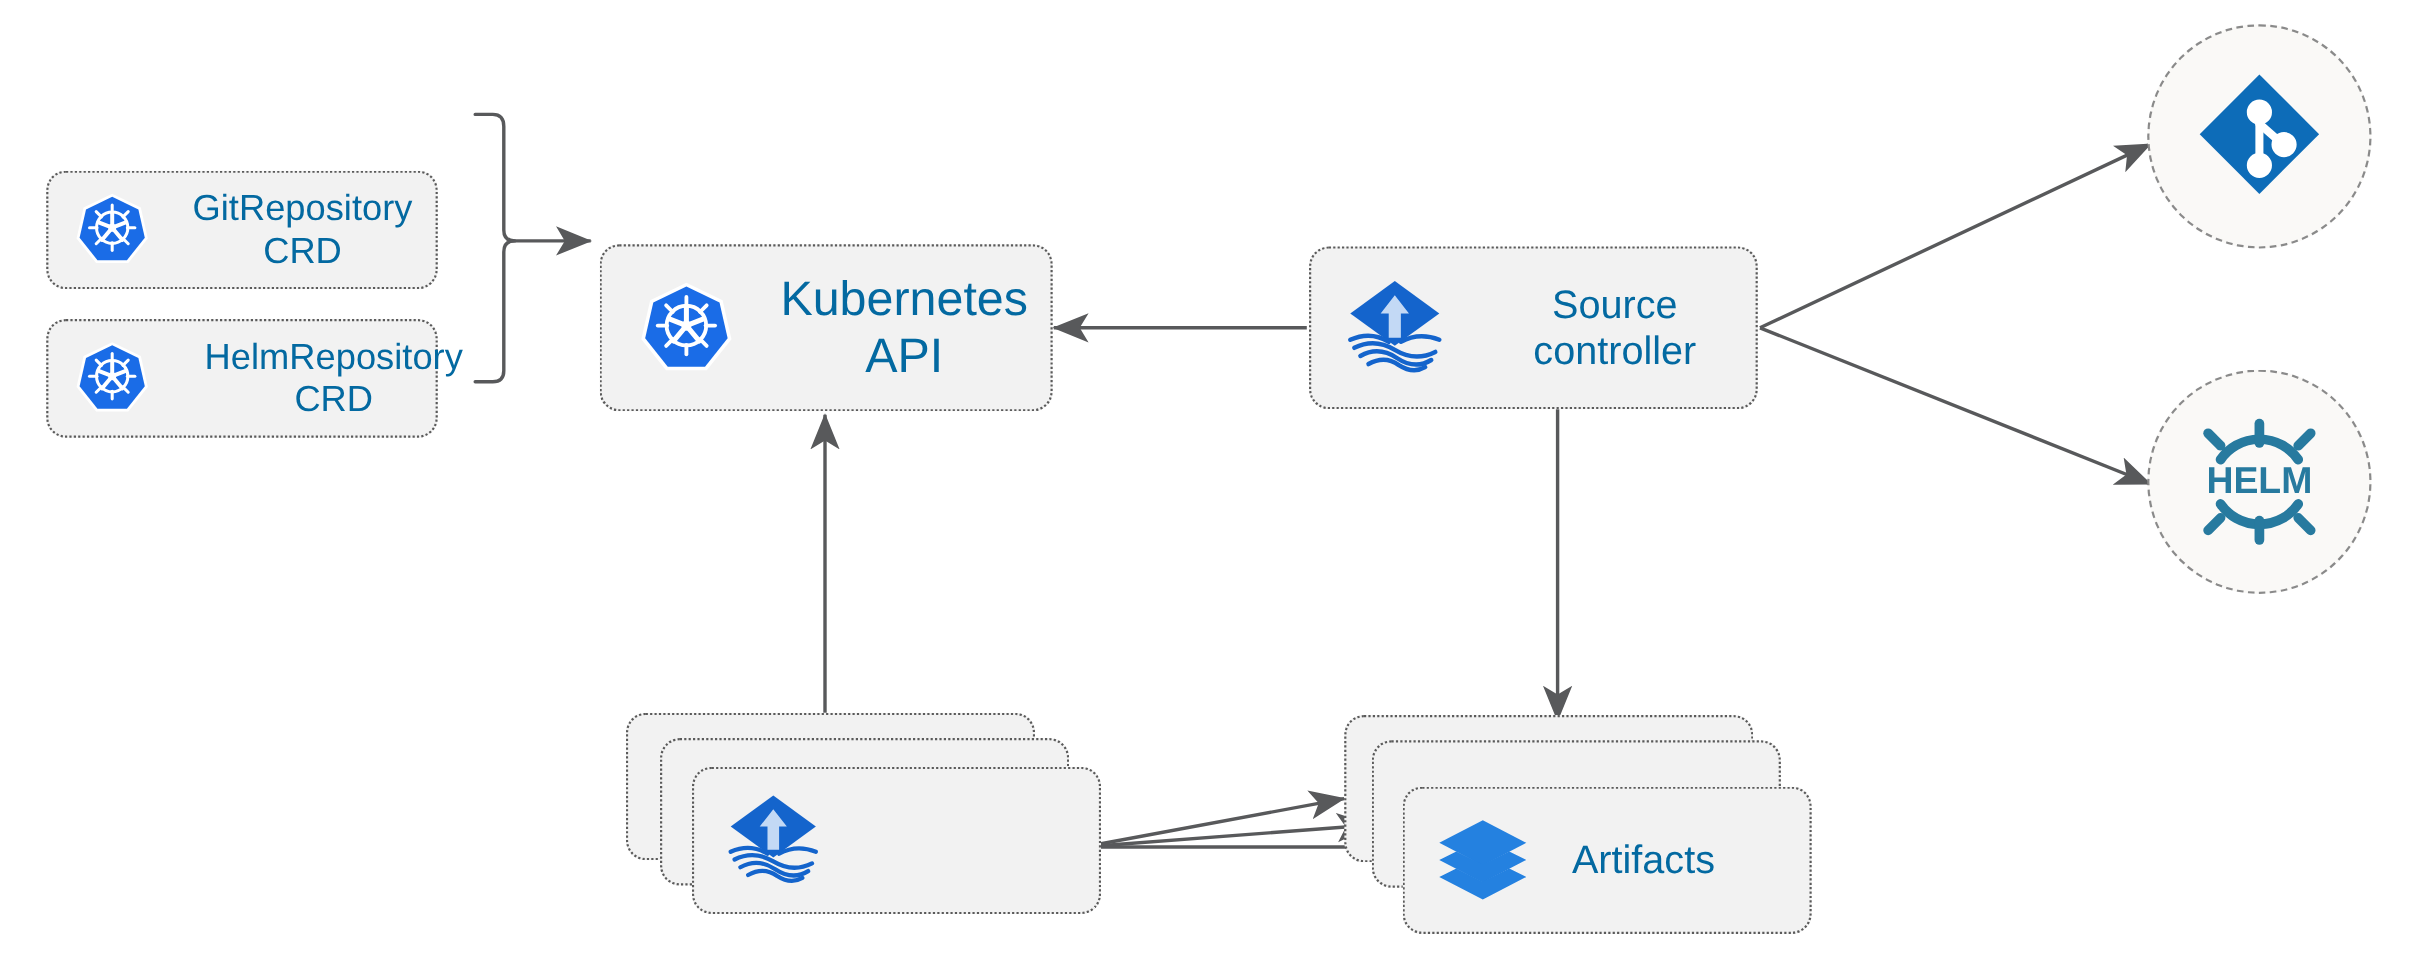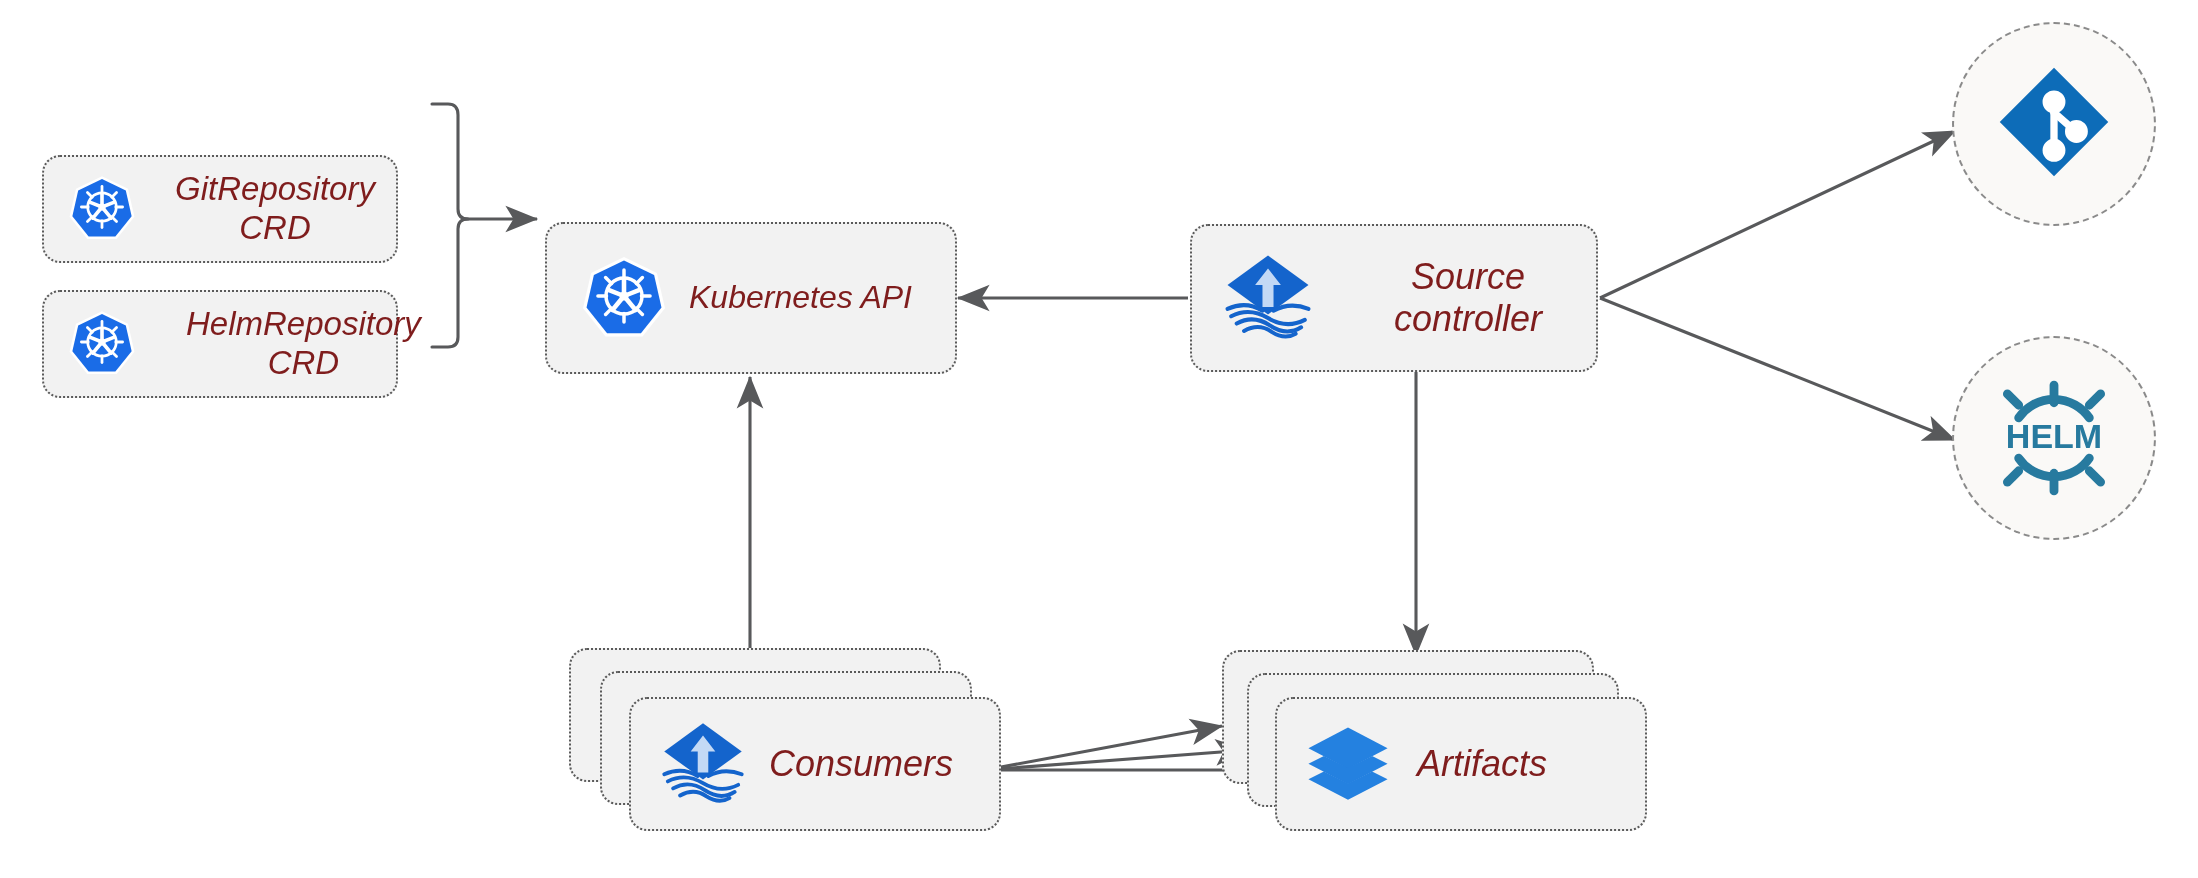--- a/index.html
+++ b/index.html
@@ -18,25 +18,24 @@
     position:absolute;
     box-sizing:border-box;
     background:#f2f2f2;
     border:2.5px dotted #5a5a5a;
     border-radius:18px;
     display:flex;
     align-items:center;
     justify-content:flex-start;
   }
   .node .label{
-    color:#7f1d1d;
+    color:#0369a1;
     line-height:1.18;
     text-align:center;
     white-space:pre-line;
-    font-style:italic;
   }
   .icon{flex:0 0 auto;display:block;}
   .circ-node{
     position:absolute;
     box-sizing:border-box;
     background:#faf9f7;
     border:2.5px dashed #8a8a8a;
     border-radius:50%;
     display:flex;
     align-items:center;
@@ -49,21 +48,21 @@
     border:2.5px dotted #5a5a5a;
     border-radius:18px;
   }
   svg.edges{
     position:absolute;
     left:0;top:0;
     width:2198px;height:878px;
     pointer-events:none;
   }
   .crd-label{font-size:33px;}
-  .kapi-label{font-size:32px;}
+  .kapi-label{font-size:44px;}
   .src-label{font-size:36px;}
   .cons-label{font-size:36px;}
   .arti-label{font-size:36px;}
 </style>
 </head>
 <body>
 
 <div id="canvas">
 
   <svg class="edges" viewBox="0 0 2198 878">
@@ -210,26 +209,25 @@
         <path d="M50,20 L64,38 L56,38 L56,62 L44,62 L44,38 L36,38 Z" fill="#c3d9f5"></path>
         <g stroke="#1464cc" stroke-width="4.4" fill="none" stroke-linecap="round">
           <path d="M10,72 Q30,62 50,74 Q70,86 90,76"></path>
           <path d="M16,80 Q34,70 52,82 Q70,94 86,84"></path>
           <path d="M24,88 Q40,79 54,89 Q68,98 80,91"></path>
           <path d="M6,64 Q26,55 44,66"></path>
           <path d="M56,66 Q74,56 94,64"></path>
         </g>
       </svg>
     </span>
-    <span class="label cons-label">Consumers</span>
   </div>
 
   <div class="stack-ghost" style="left:1222px;top:650px;width:372px;height:134px;"></div>
   <div class="stack-ghost" style="left:1247px;top:673px;width:372px;height:134px;"></div>
-  <div class="node" style="left:1275px;top:697px;width:372px;height:134px;padding-left:28px;gap:26px;">
+  <div class="node" style="left:1275px;top:715px;width:372px;height:134px;padding-left:28px;gap:38px;">
     <span class="icon">
       <svg width="86" height="86" viewBox="0 0 100 100">
         <polygon points="50,10 96,34 50,58 4,34" fill="#2481e0"></polygon>
         <polygon points="50,42 78,56 50,70 22,56" fill="#ffffff" opacity="0"></polygon>
         <polygon points="4,52 22,43 50,57 78,43 96,52 50,76" fill="#2481e0"></polygon>
         <polygon points="4,70 22,61 50,75 78,61 96,70 50,94" fill="#2481e0"></polygon>
       </svg>
     </span>
     <span class="label arti-label">Artifacts</span>
   </div>

